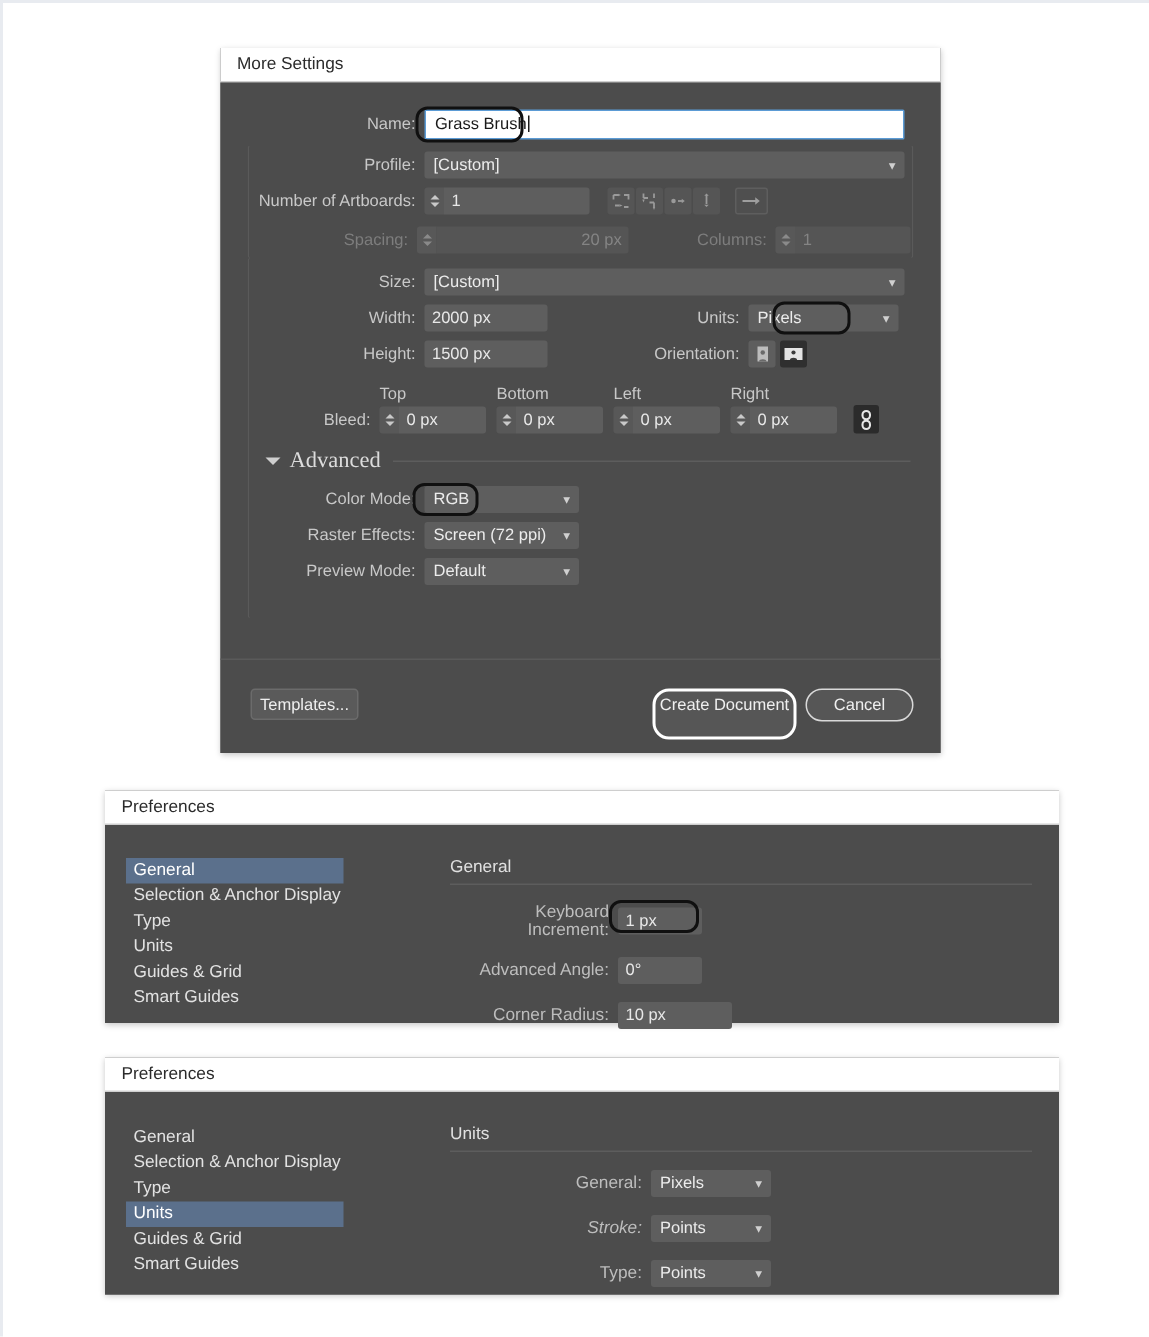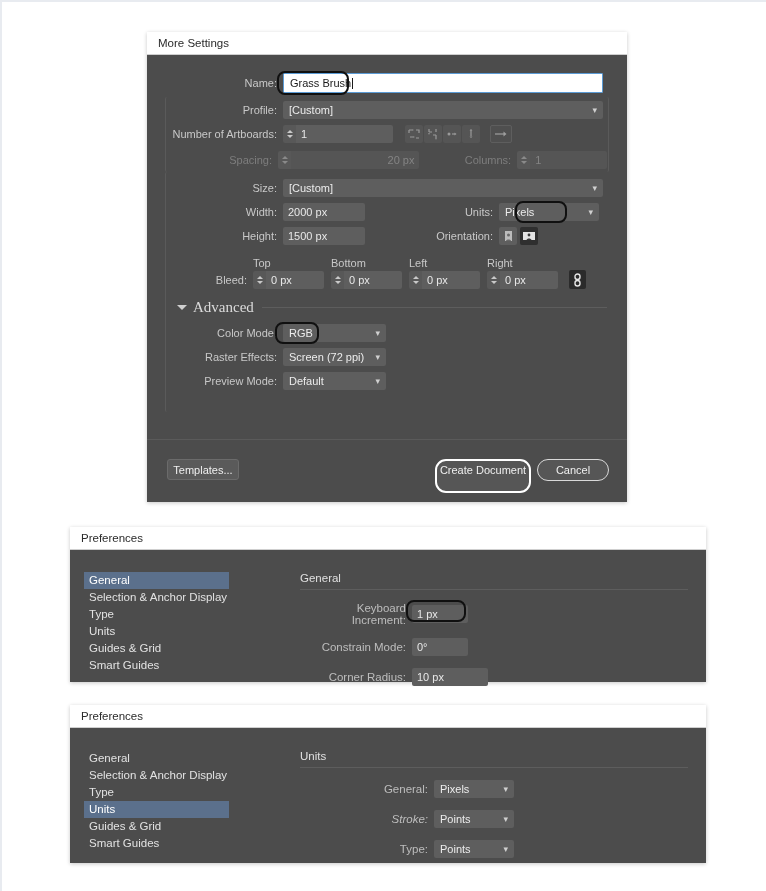--- a/index.html
+++ b/index.html
@@ -509,21 +509,21 @@
         <div class="pf-head">General</div>
         <div class="pf-hr"></div>
 
         <div class="pf-row" style="position:relative;">
           <div class="pf-lbl" style="width:106px;">Keyboard Increment:</div>
           <div class="field" style="width:56px;">1 px</div>
           <div class="hl" style="left:106px; top:-2px; width:60px; height:22px;"></div>
         </div>
 
         <div class="pf-row">
-          <div class="pf-lbl" style="width:106px;">Constrain Mode:</div>
+          <div class="pf-lbl" style="width:106px;">Advanced Angle:</div>
           <div class="field" style="width:56px;">0°</div>
         </div>
 
         <div class="pf-row">
           <div class="pf-lbl" style="width:106px;">Corner Radius:</div>
           <div class="field" style="width:76px;">10 px</div>
         </div>
       </div>
 
     </div>

